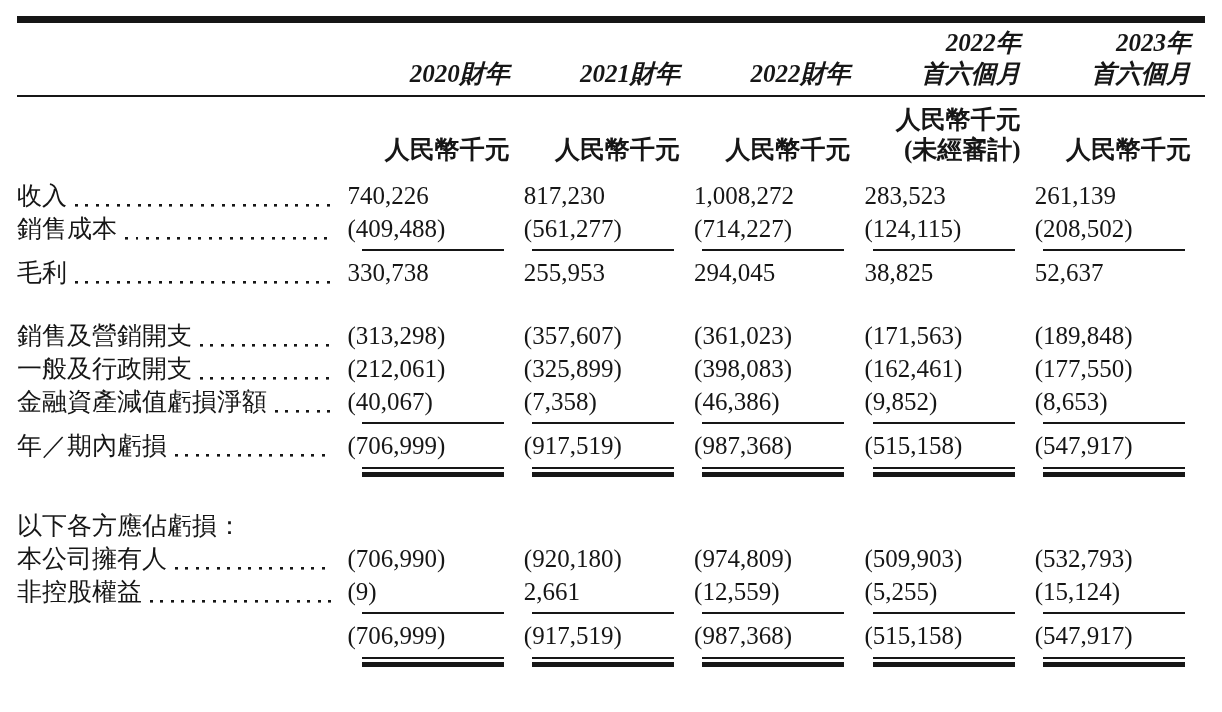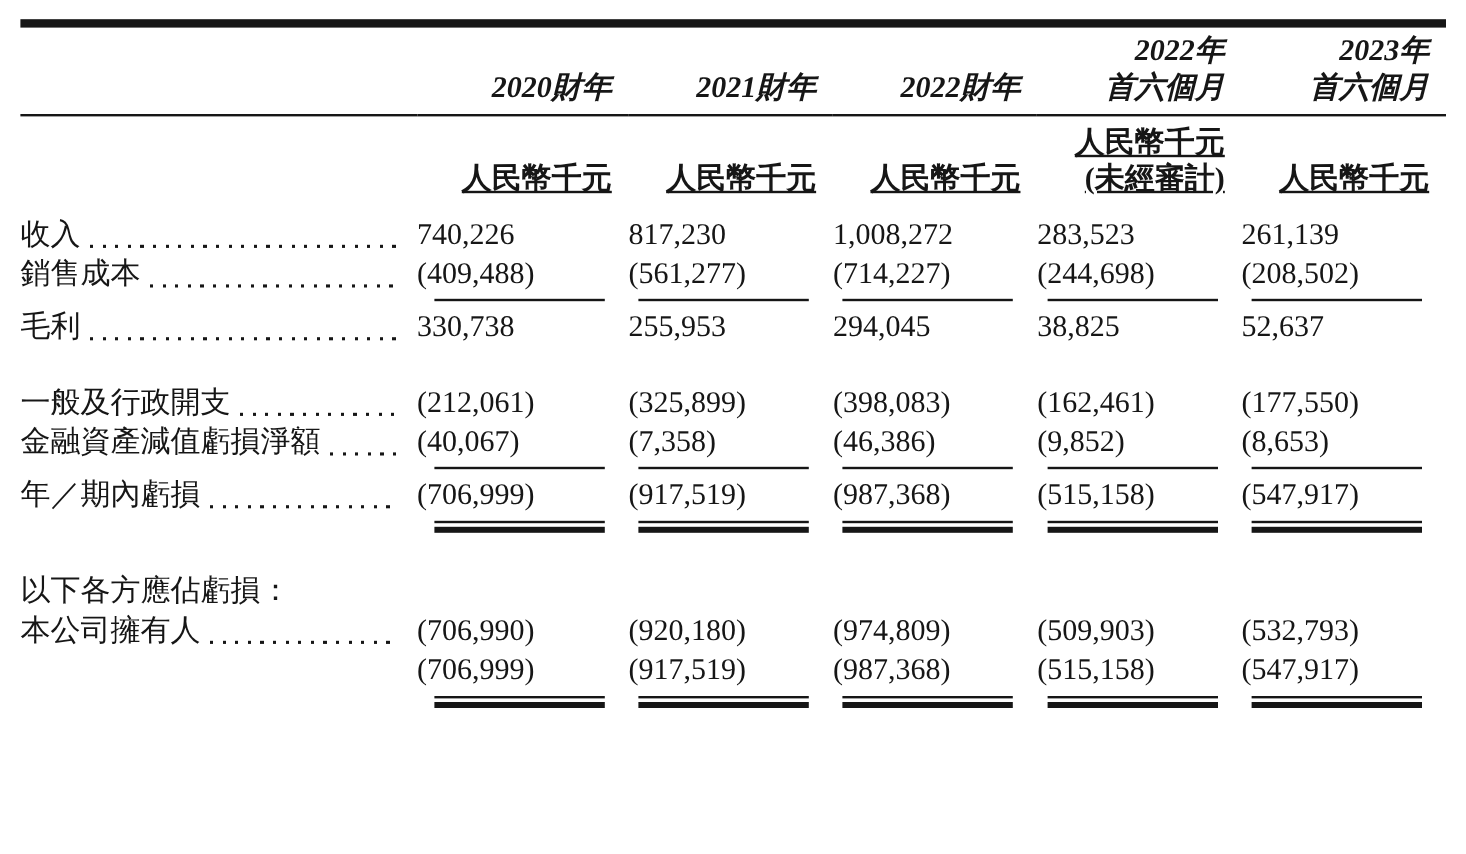--- a/index.html
+++ b/index.html
@@ -30,21 +30,20 @@
     padding:4px 14px 6px 0;
     line-height:31px;
     font-style:italic;
   }
   tr.years td.lblcell{padding:0;}
   tr.units td{
     font-weight:bold;
     text-align:right;
     padding:8px 14px 14px 0;
     line-height:30px;
-    text-decoration:underline;
   }
   tr.units td.lblcell{padding:0;}
   td.num{
     text-align:left;
     padding-right:14px;
     white-space:nowrap;
   }
   td.lbl{padding-right:4px;margin-left:14px;}
   .lblflex{display:flex;align-items:flex-end;}
   .lt{white-space:nowrap;}
@@ -155,21 +154,21 @@
     <tr class="r1">
       <td class="lbl">
             <div class="lblflex">
               <span class="lt">銷售成本</span>
               <span class="leader"></span>
             </div>
           </td>
       <td class="num">(409,488)</td>
       <td class="num">(561,277)</td>
       <td class="num">(714,227)</td>
-      <td class="num">(244,698)</td>
+      <td class="num">(124,115)</td>
       <td class="num">(208,502)</td>
     </tr>
 
     <tr>
       <td class="lbl">
             <div class="lblflex">
               <span class="lt">毛利</span>
               <span class="leader"></span>
             </div>
           </td>
@@ -177,20 +176,33 @@
       <td class="num">255,953</td>
       <td class="num">294,045</td>
       <td class="num">38,825</td>
       <td class="num">52,637</td>
     </tr>
 
     <tr class="gap">
           <td colspan="6"></td>
         </tr>
 
+    <tr>
+      <td class="lbl">
+            <div class="lblflex">
+              <span class="lt">銷售及營銷開支</span>
+              <span class="leader"></span>
+            </div>
+          </td>
+      <td class="num">(313,298)</td>
+      <td class="num">(357,607)</td>
+      <td class="num">(361,023)</td>
+      <td class="num">(171,563)</td>
+      <td class="num">(189,848)</td>
+    </tr>
 
     <tr>
       <td class="lbl">
             <div class="lblflex">
               <span class="lt">一般及行政開支</span>
               <span class="leader"></span>
             </div>
           </td>
       <td class="num">(212,061)</td>
       <td class="num">(325,899)</td>
@@ -252,20 +264,33 @@
               <span class="leader"></span>
             </div>
           </td>
       <td class="num">(706,990)</td>
       <td class="num">(920,180)</td>
       <td class="num">(974,809)</td>
       <td class="num">(509,903)</td>
       <td class="num">(532,793)</td>
     </tr>
 
+    <tr class="r1">
+      <td class="lbl">
+            <div class="lblflex">
+              <span class="lt">非控股權益</span>
+              <span class="leader"></span>
+            </div>
+          </td>
+      <td class="num">(9)</td>
+      <td class="num">2,661</td>
+      <td class="num">(12,559)</td>
+      <td class="num">(5,255)</td>
+      <td class="num">(15,124)</td>
+    </tr>
 
     <tr class="r2">
       <td class="lbl">
             <div class="lblflex">
               <span class="lt"></span>
             </div>
           </td>
       <td class="num">(706,999)</td>
       <td class="num">(917,519)</td>
       <td class="num">(987,368)</td>

